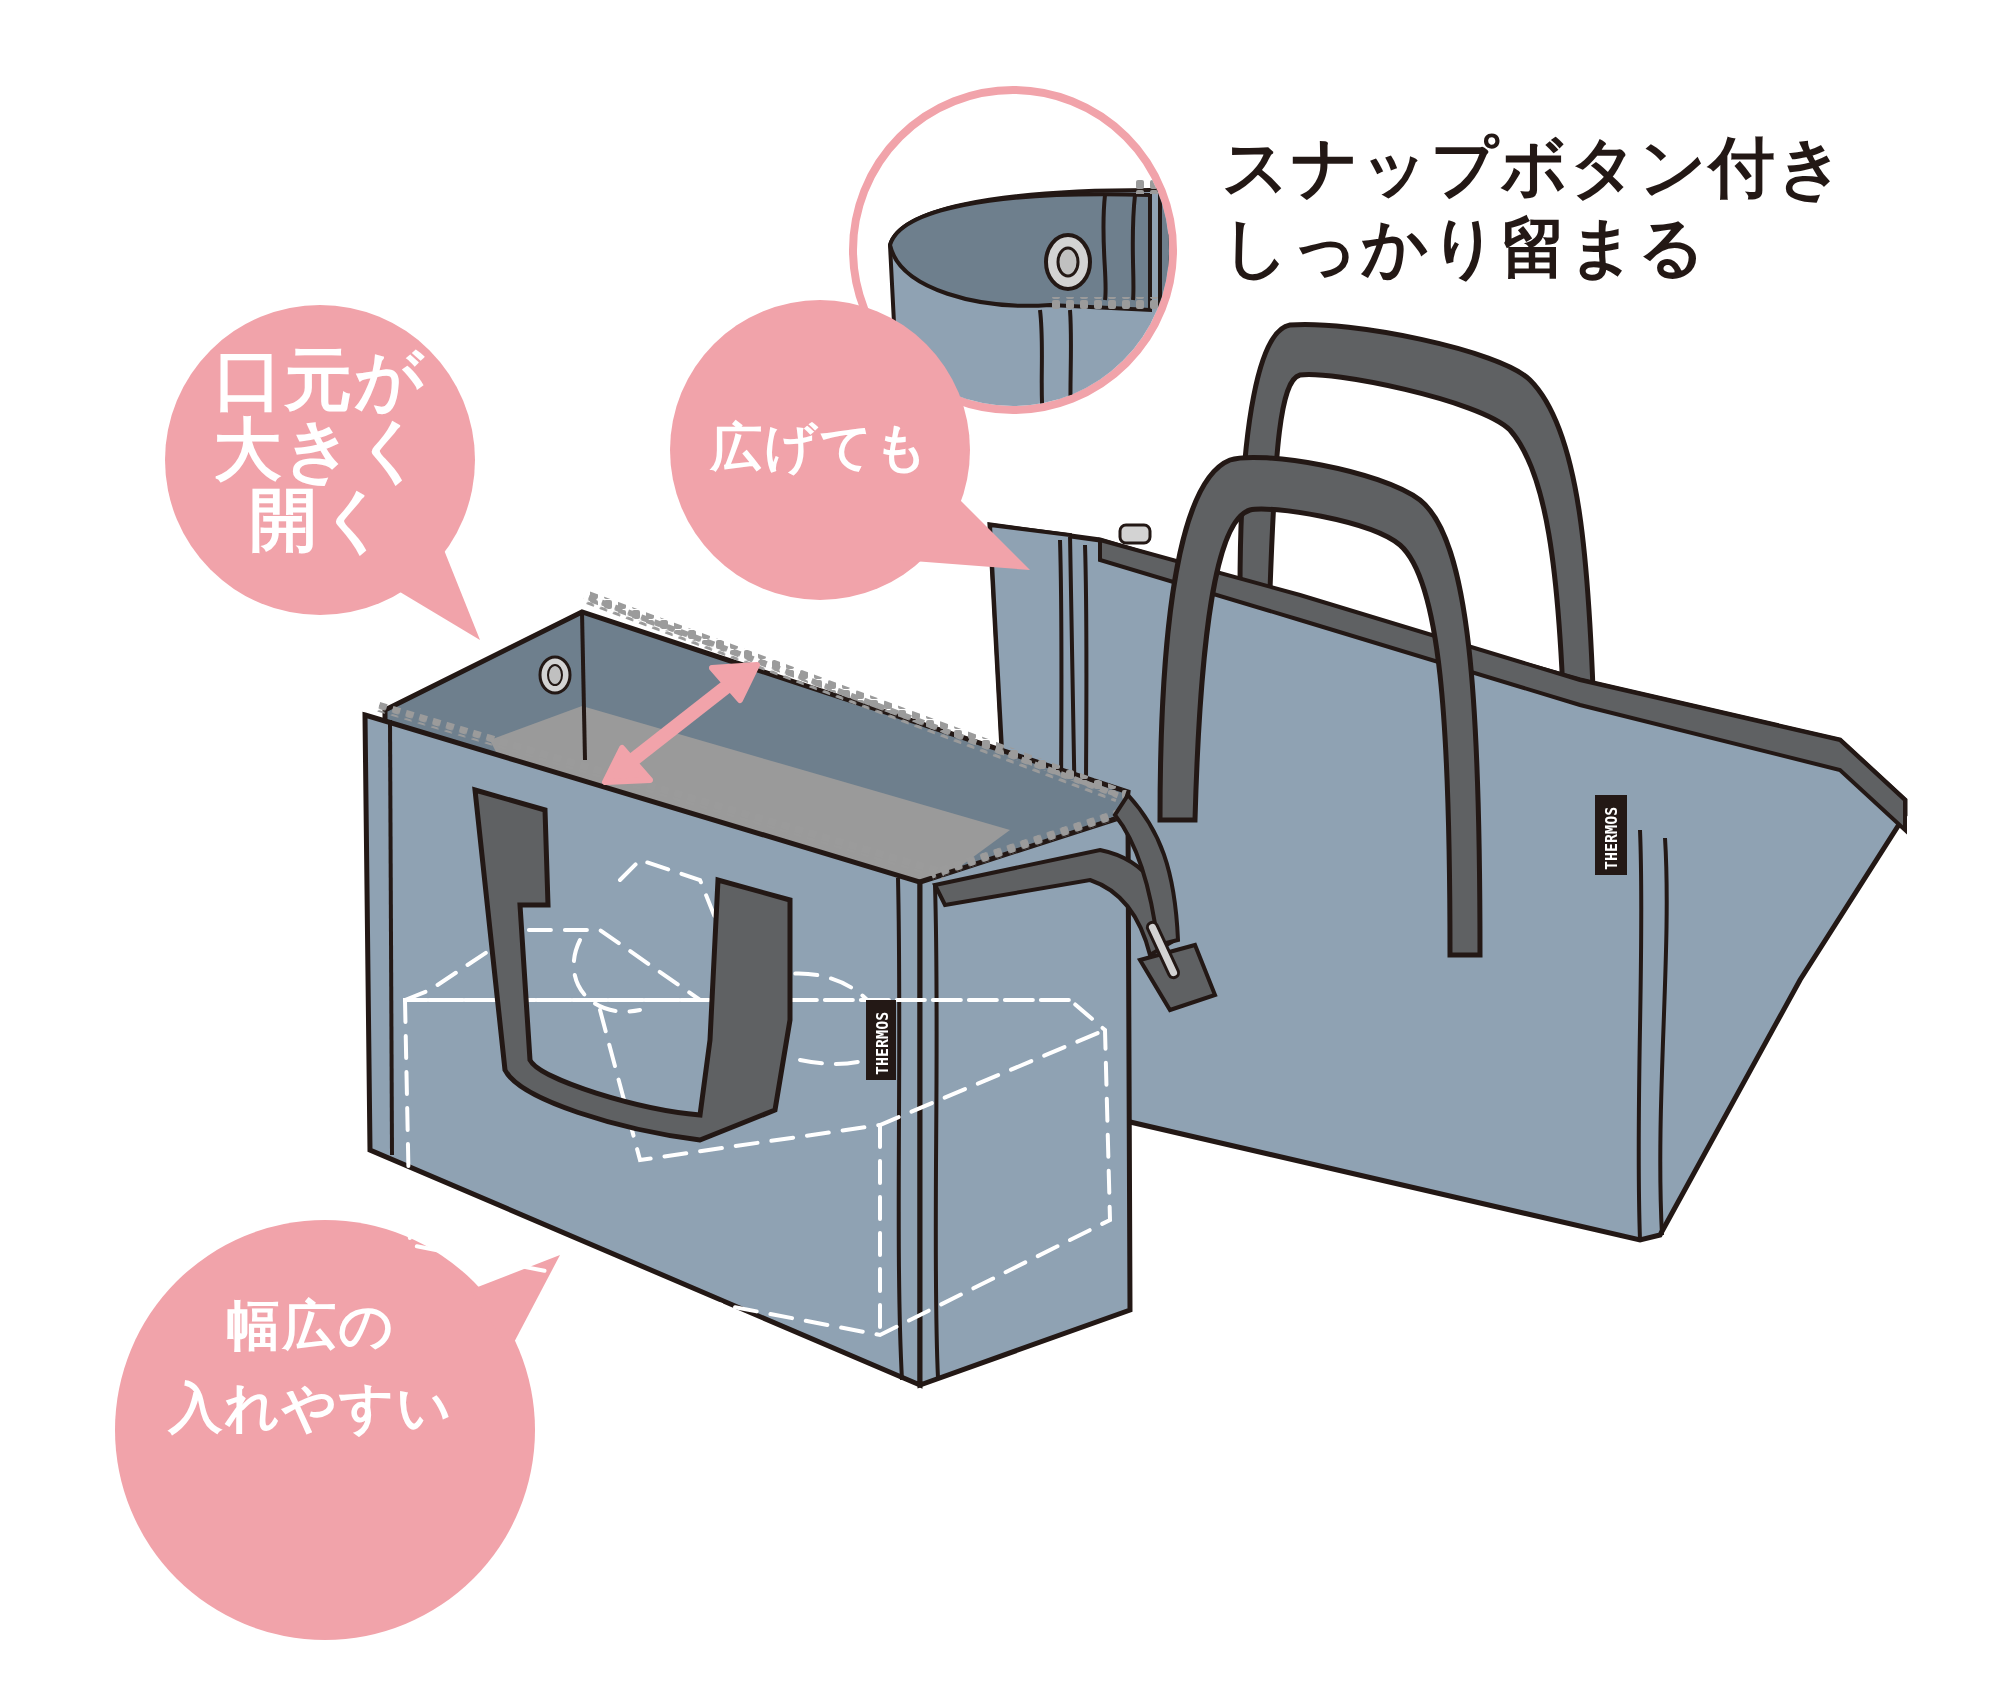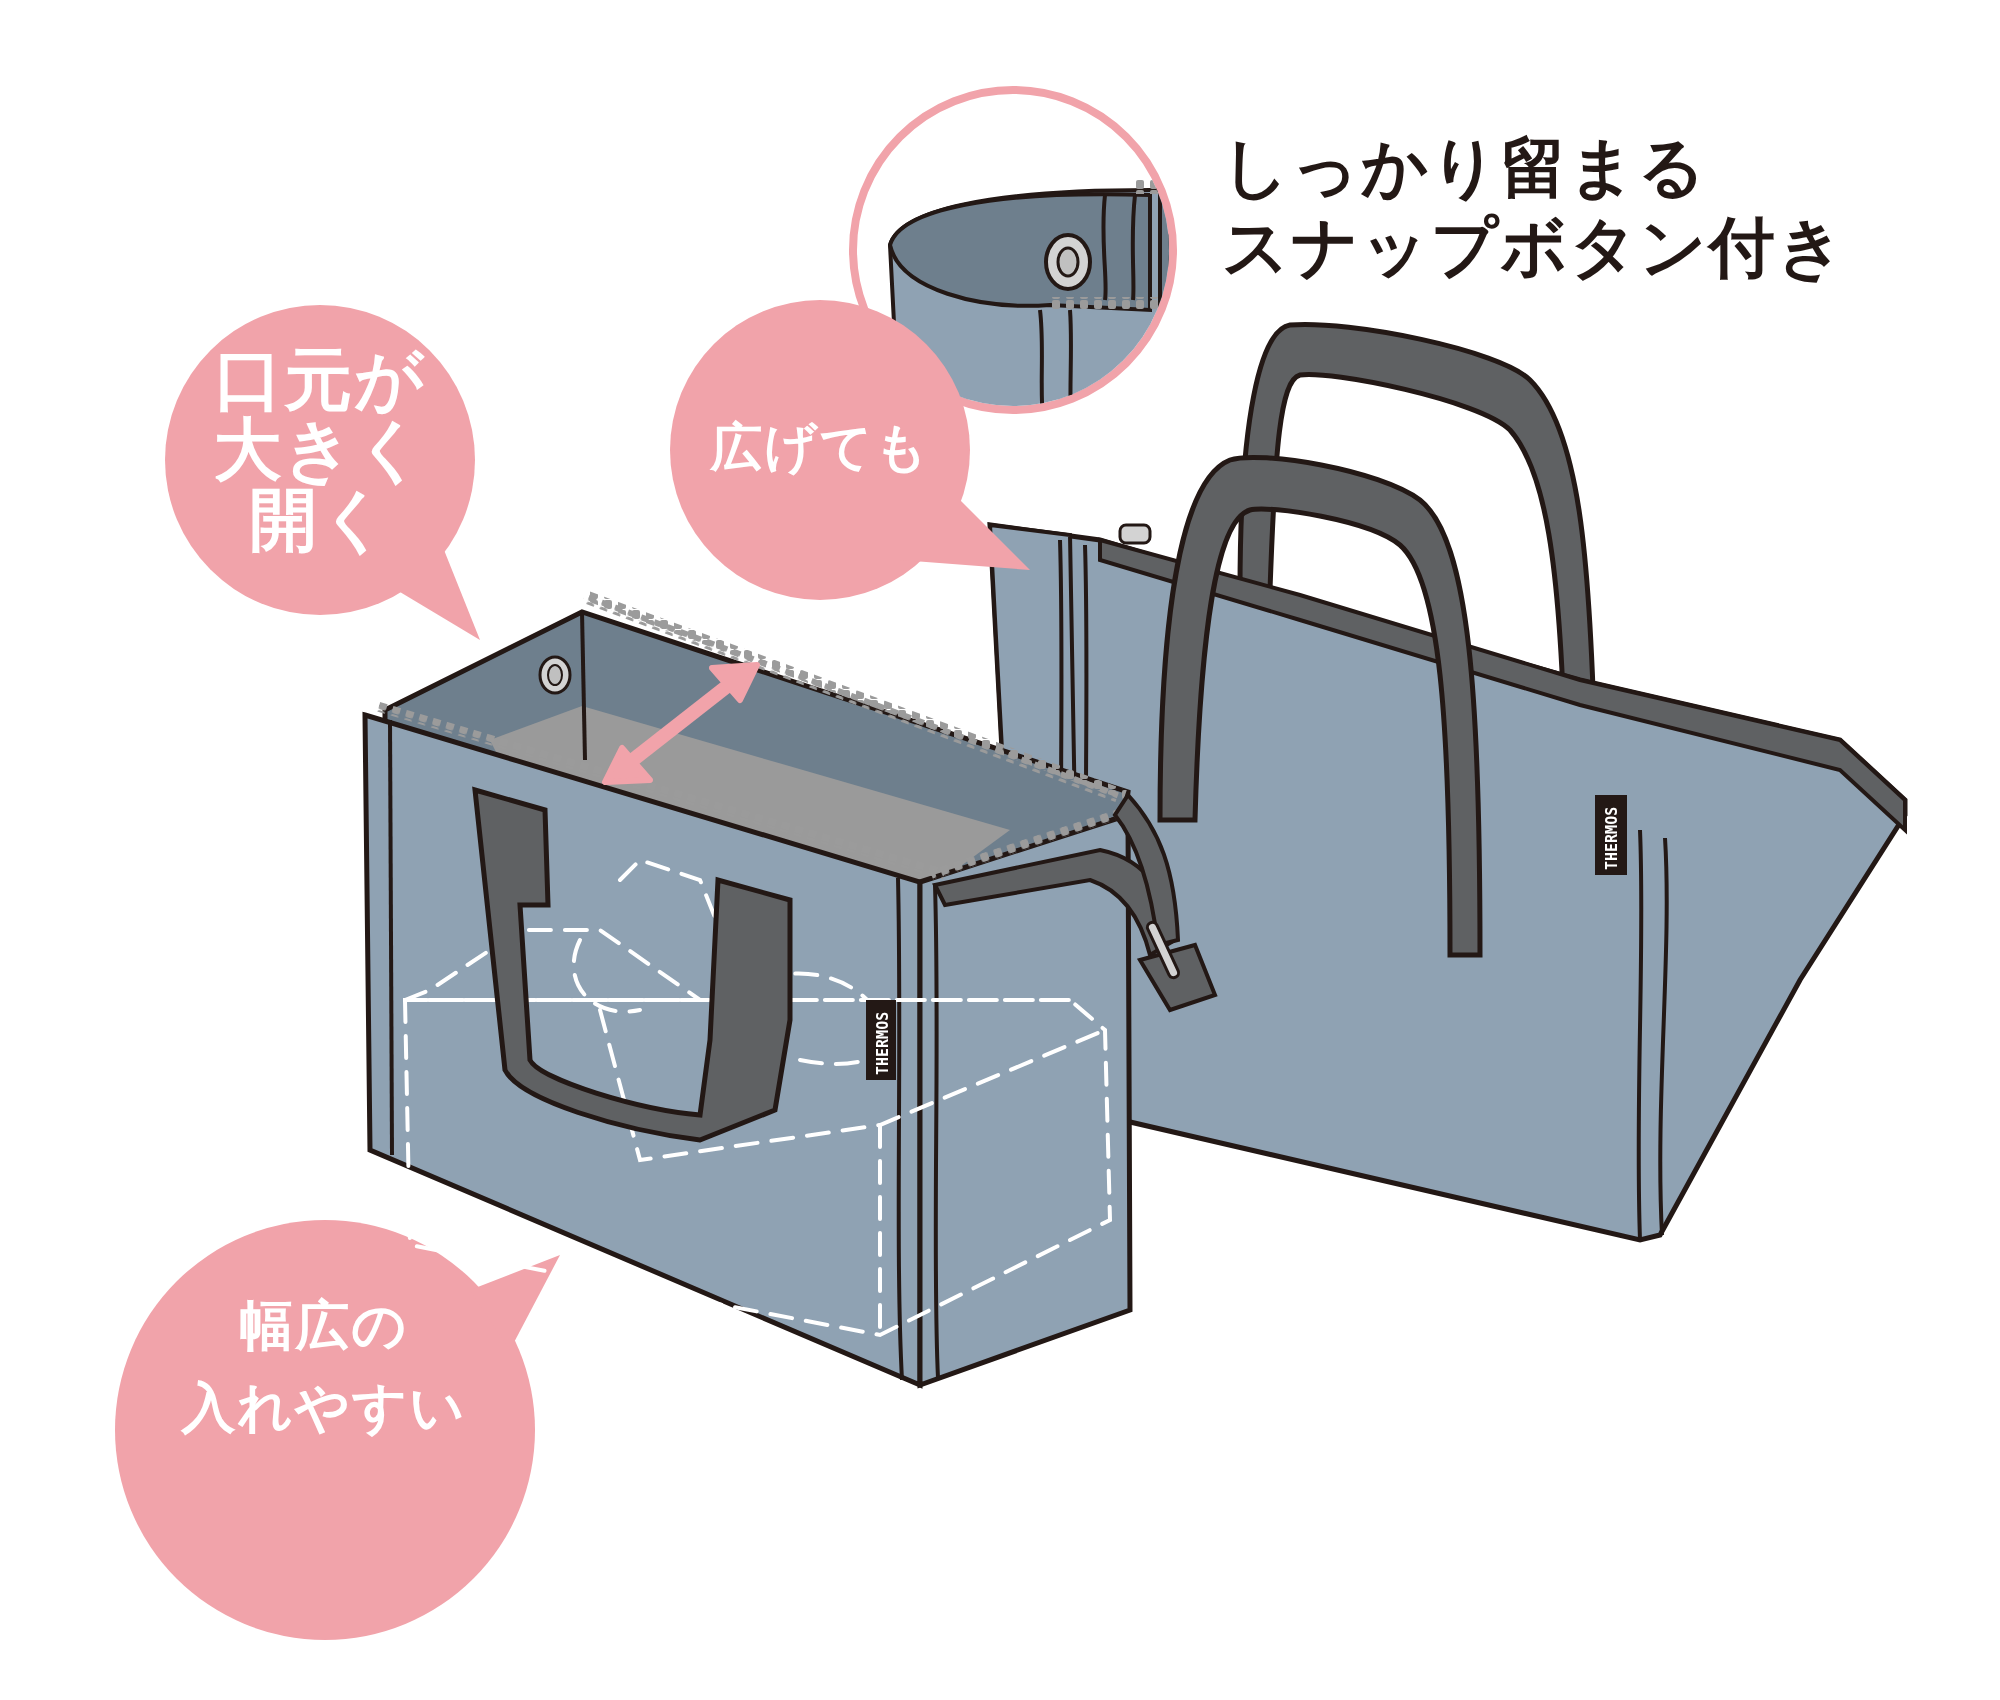--- a/index.html
+++ b/index.html
@@ -144,32 +144,32 @@
       </g>
     </g>
   </svg>
 
   
   <div class="brand-tag" style="left:874px; top:1075px; transform: rotate(-90deg);">THERMOS</div>
   <div class="brand-tag" style="left:1603px; top:870px; transform: rotate(-90deg);">THERMOS</div>
 
   
   <div class="headline">
+    <span>スナップボタン付き</span>
     <span>しっかり留まる</span>
-    <span>スナップボタン付き</span>
   </div>
 
   
   <div class="bubble-text" style="left:200px; top:345px; width:240px; font-size:68px; line-height:70px;">
     <span>口元が</span>
     <span>大きく</span>
     <span>開く</span>
   </div>
 
   <div class="bubble-text" style="left:670px; top:378px; width:300px; font-size:52px; line-height:70px;margin-top:34px;">
     <span>広げても</span>
   </div>
 
-  <div class="bubble-text" style="left:129px; top:1285px; width:390px; font-size:54px; line-height:82px;">
+  <div class="bubble-text" style="left:116px; top:1285px; width:390px; font-size:54px; line-height:82px;">
     <span>幅広の</span>
     <span>入れやすい</span>
   </div>
 </div>
 
 </body></html>

